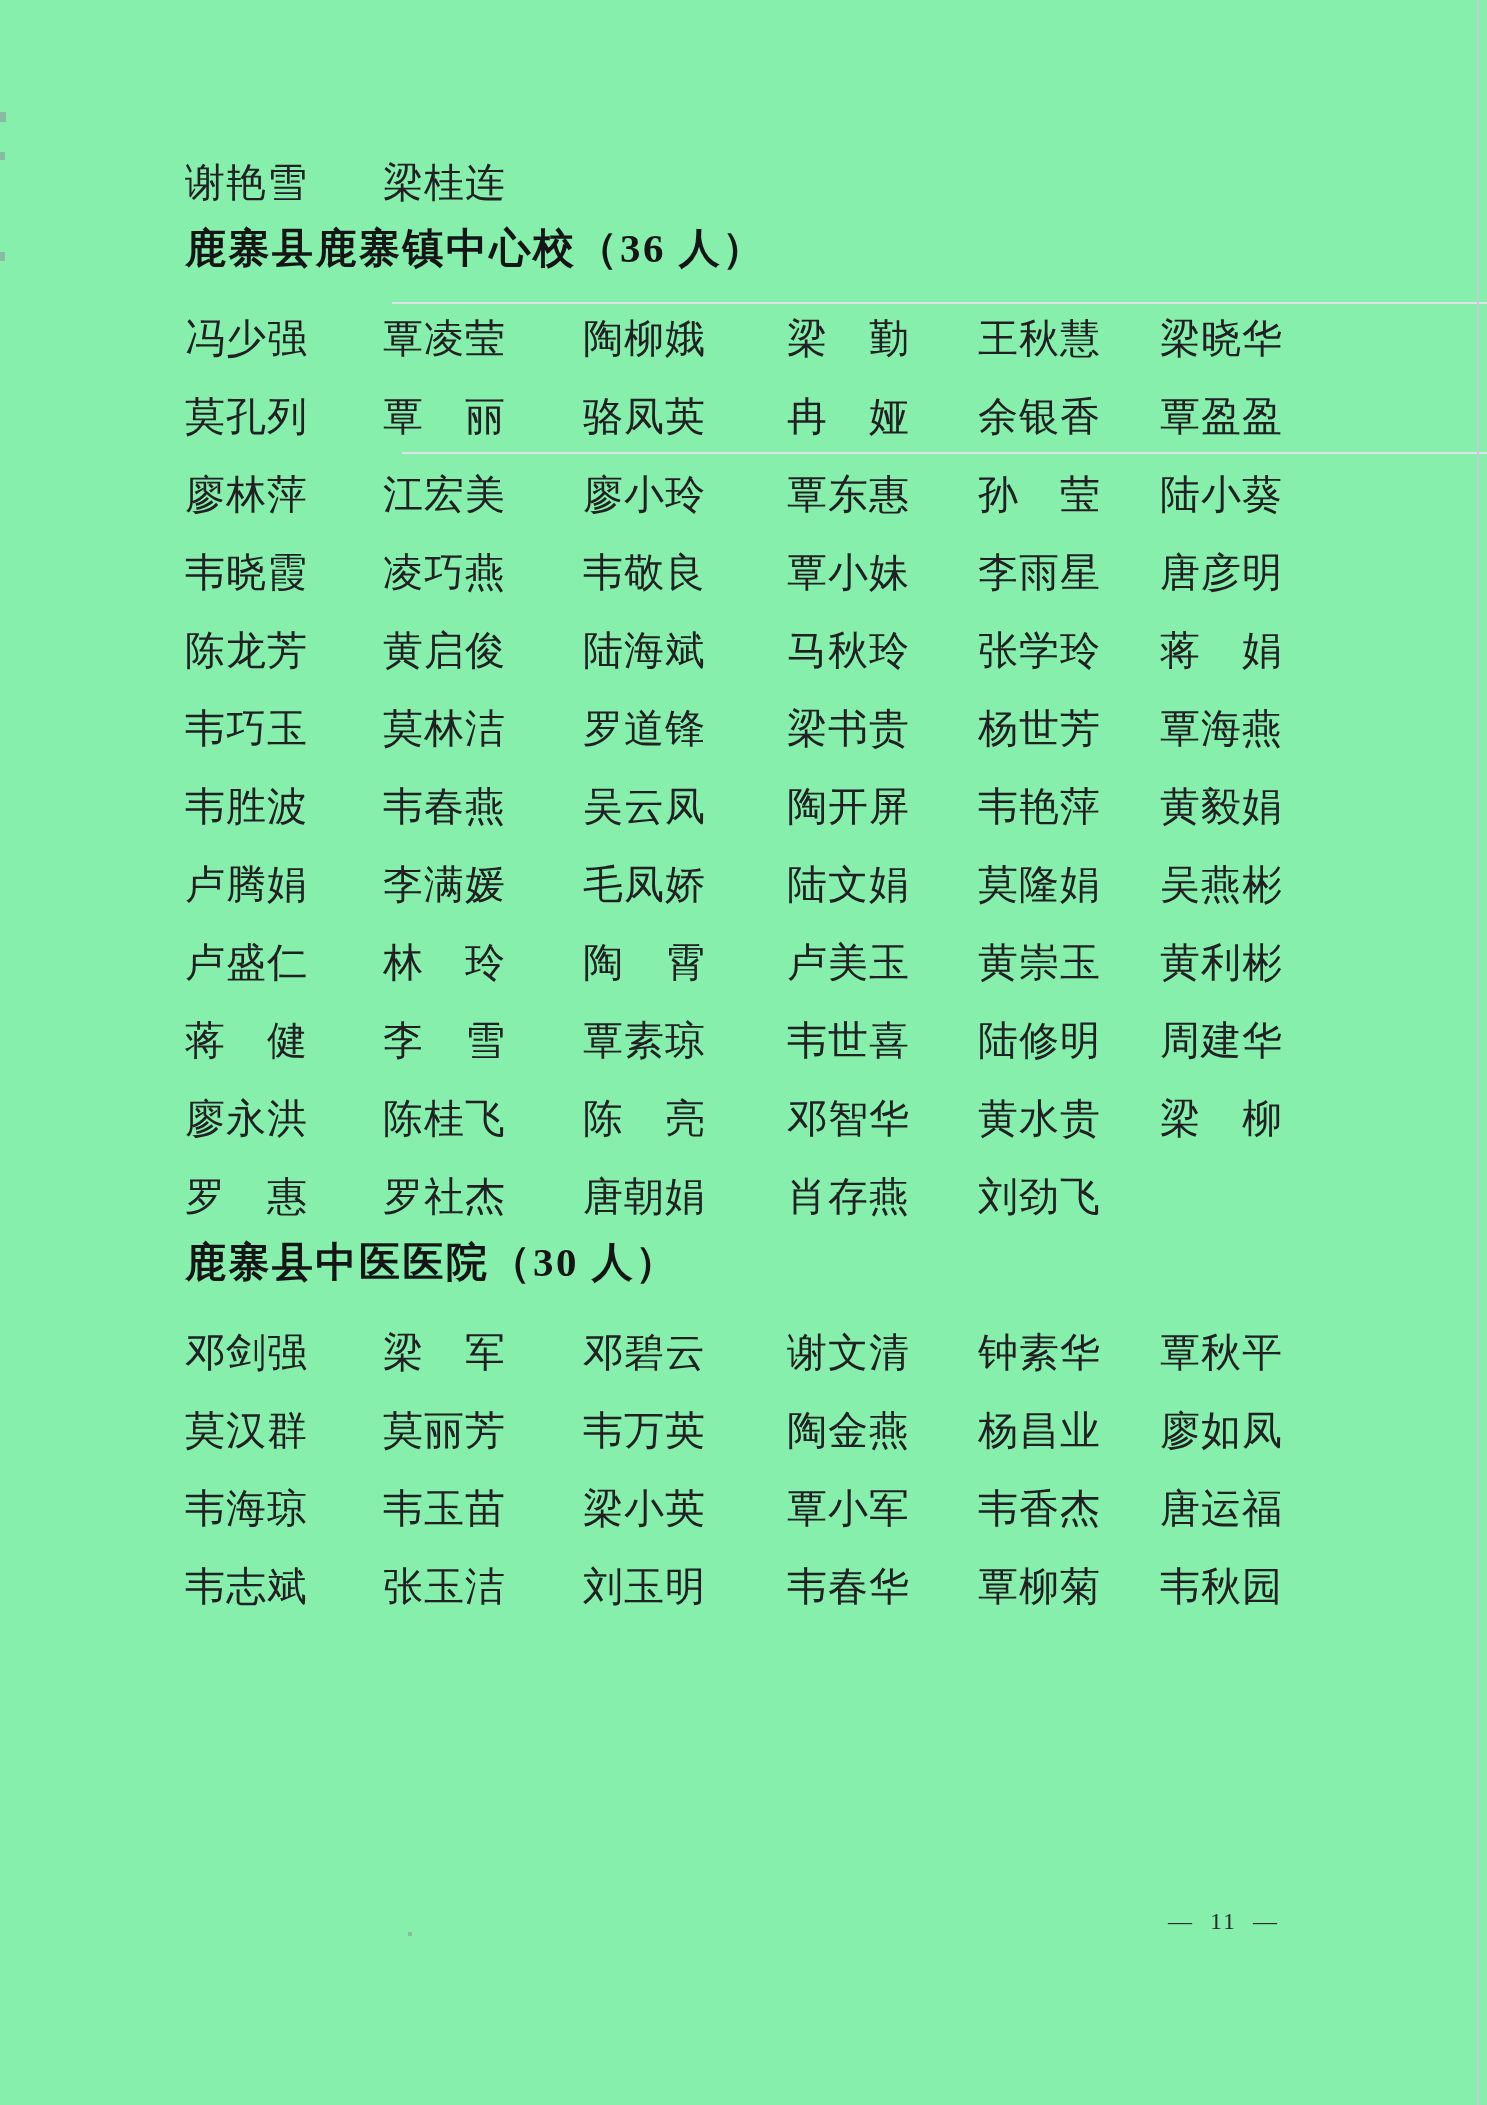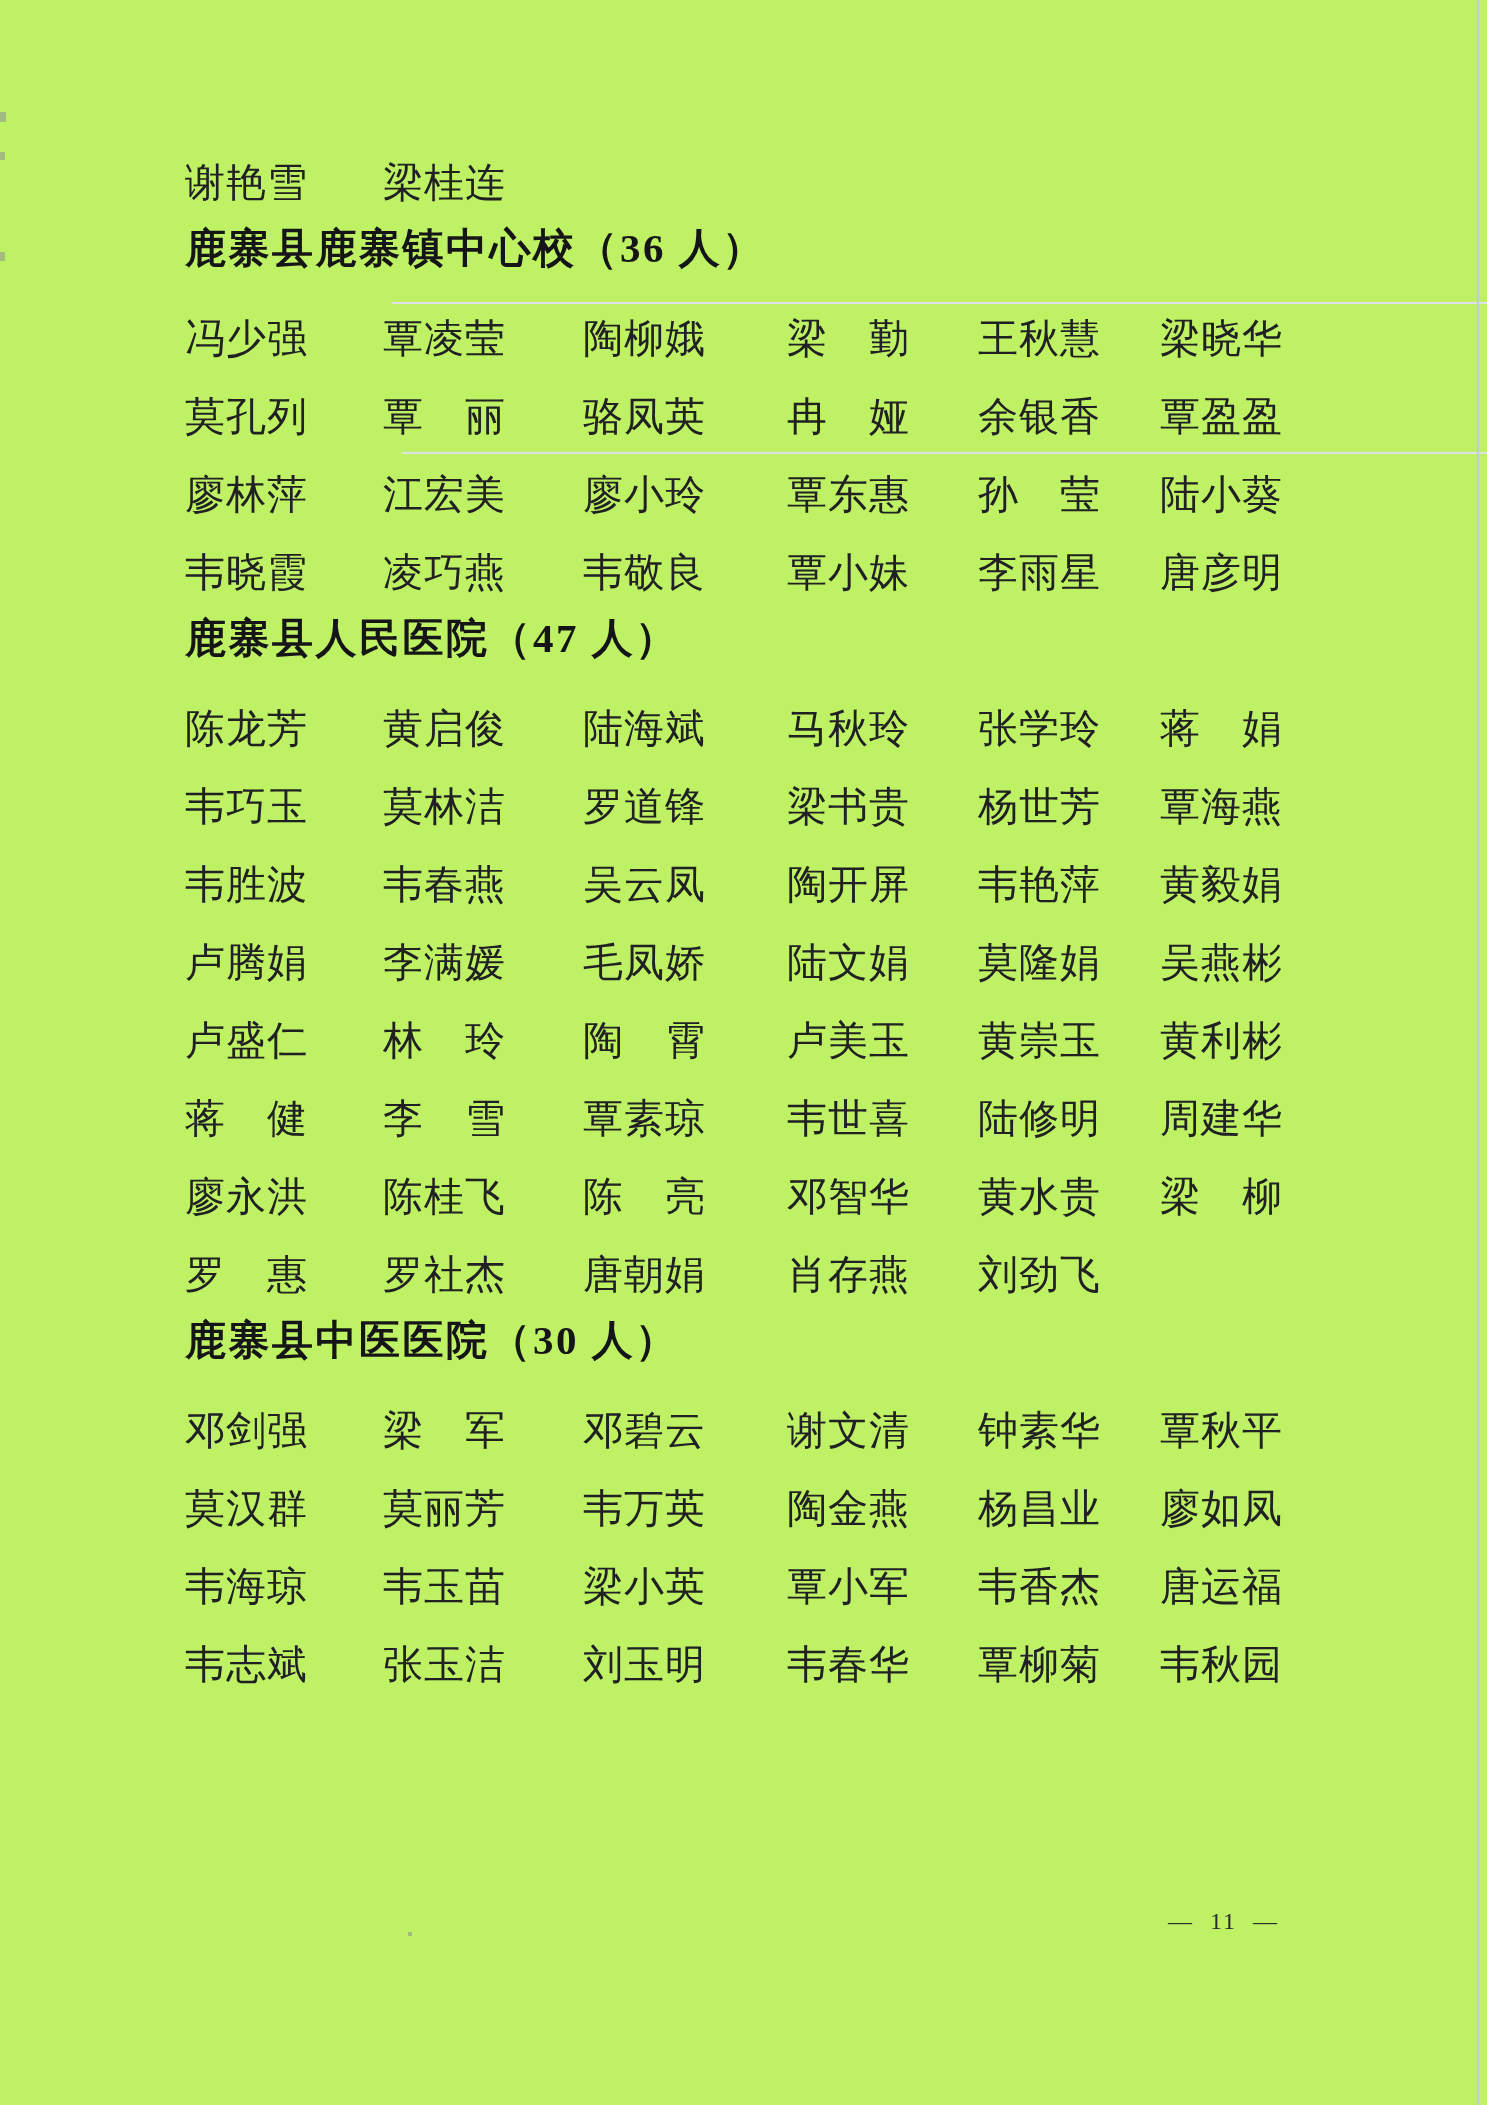--- a/index.html
+++ b/index.html
@@ -4,21 +4,21 @@
 <style>
   html, body {
     margin: 0;
     padding: 0;
     background: #eef0f2;
   }
   .page {
     position: relative;
     width: 1487px;
     height: 2105px;
-    background: #bef264;
+    background: #86efac;
     overflow: hidden;
     font-family: "Liberation Serif", "DejaVu Serif", serif;
     color: #1e1e20;
   }
   
   .h-artifact {
     position: absolute;
     height: 2px;
     background: #dfe2e7;
   }
@@ -118,23 +118,20 @@
         <span class="name-cell">陆小葵</span>
       </div>
       <div class="line name-row">
         <span class="name-cell">韦晓霞</span>
         <span class="name-cell">凌巧燕</span>
         <span class="name-cell">韦敬良</span>
         <span class="name-cell">覃小妹</span>
         <span class="name-cell">李雨星</span>
         <span class="name-cell">唐彦明</span>
       </div>
-      <div class="line header-line">
-        <span>鹿寨县人民医院（47 人）</span>
-      </div>
       <div class="line name-row">
         <span class="name-cell">陈龙芳</span>
         <span class="name-cell">黄启俊</span>
         <span class="name-cell">陆海斌</span>
         <span class="name-cell">马秋玲</span>
         <span class="name-cell">张学玲</span>
         <span class="name-cell">蒋　娟</span>
       </div>
       <div class="line name-row">
         <span class="name-cell">韦巧玉</span>

